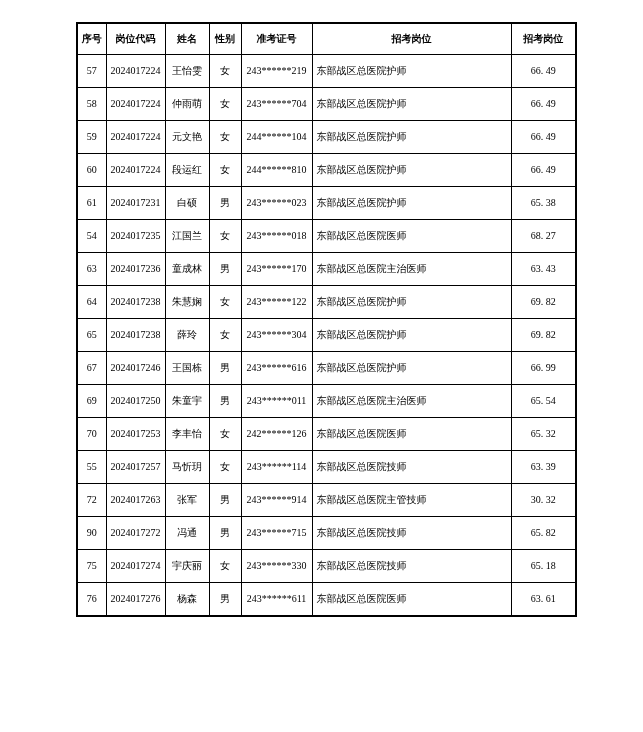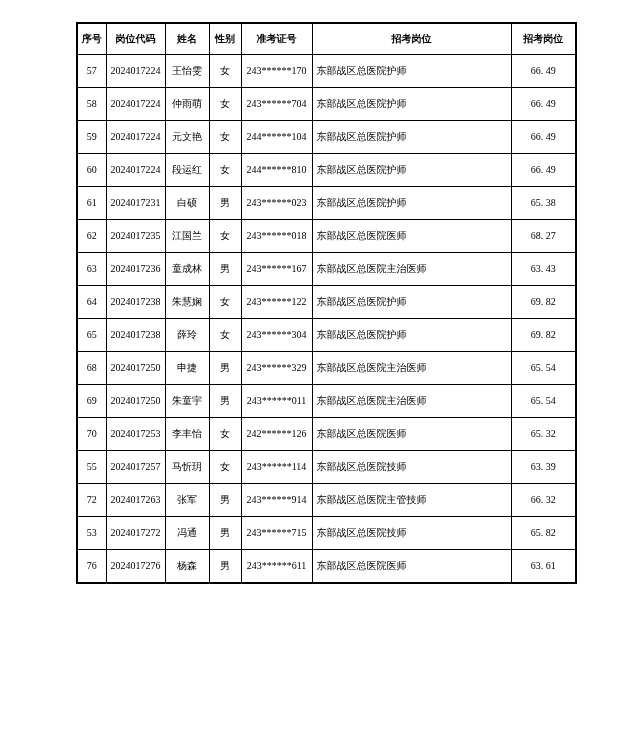--- a/index.html
+++ b/index.html
@@ -72,21 +72,21 @@
           <th>招考岗位</th>
           <th>招考岗位</th>
         </tr>
     </thead>
     <tbody>
         <tr>
           <td class="col-0">57</td>
           <td class="col-1">2024017224</td>
           <td class="col-2">王怡雯</td>
           <td class="col-3">女</td>
-          <td class="col-4">243******170</td>
+          <td class="col-4">243******219</td>
           <td class="col-5">东部战区总医院护师</td>
           <td class="col-6">66. 49</td>
         </tr>
         <tr>
           <td class="col-0">58</td>
           <td class="col-1">2024017224</td>
           <td class="col-2">仲雨萌</td>
           <td class="col-3">女</td>
           <td class="col-4">243******704</td>
           <td class="col-5">东部战区总医院护师</td>
@@ -113,34 +113,34 @@
         <tr>
           <td class="col-0">61</td>
           <td class="col-1">2024017231</td>
           <td class="col-2">白硕</td>
           <td class="col-3">男</td>
           <td class="col-4">243******023</td>
           <td class="col-5">东部战区总医院护师</td>
           <td class="col-6">65. 38</td>
         </tr>
         <tr>
-          <td class="col-0">62</td>
+          <td class="col-0">54</td>
           <td class="col-1">2024017235</td>
           <td class="col-2">江国兰</td>
           <td class="col-3">女</td>
           <td class="col-4">243******018</td>
           <td class="col-5">东部战区总医院医师</td>
           <td class="col-6">68. 27</td>
         </tr>
         <tr>
           <td class="col-0">63</td>
           <td class="col-1">2024017236</td>
           <td class="col-2">童成林</td>
           <td class="col-3">男</td>
-          <td class="col-4">243******167</td>
+          <td class="col-4">243******170</td>
           <td class="col-5">东部战区总医院主治医师</td>
           <td class="col-6">63. 43</td>
         </tr>
         <tr>
           <td class="col-0">64</td>
           <td class="col-1">2024017238</td>
           <td class="col-2">朱慧娴</td>
           <td class="col-3">女</td>
           <td class="col-4">243******122</td>
           <td class="col-5">东部战区总医院护师</td>
@@ -149,27 +149,27 @@
         <tr>
           <td class="col-0">65</td>
           <td class="col-1">2024017238</td>
           <td class="col-2">薛玲</td>
           <td class="col-3">女</td>
           <td class="col-4">243******304</td>
           <td class="col-5">东部战区总医院护师</td>
           <td class="col-6">69. 82</td>
         </tr>
         <tr>
-          <td class="col-0">68</td>
-          <td class="col-1">2024017250</td>
-          <td class="col-2">申捷</td>
-          <td class="col-3">男</td>
-          <td class="col-4">243******329</td>
-          <td class="col-5">东部战区总医院主治医师</td>
-          <td class="col-6">65. 54</td>
+          <td class="col-0">67</td>
+          <td class="col-1">2024017246</td>
+          <td class="col-2">王国栋</td>
+          <td class="col-3">男</td>
+          <td class="col-4">243******616</td>
+          <td class="col-5">东部战区总医院护师</td>
+          <td class="col-6">66. 99</td>
         </tr>
         <tr>
           <td class="col-0">69</td>
           <td class="col-1">2024017250</td>
           <td class="col-2">朱童宇</td>
           <td class="col-3">男</td>
           <td class="col-4">243******011</td>
           <td class="col-5">东部战区总医院主治医师</td>
           <td class="col-6">65. 54</td>
         </tr>
@@ -191,30 +191,39 @@
           <td class="col-5">东部战区总医院技师</td>
           <td class="col-6">63. 39</td>
         </tr>
         <tr>
           <td class="col-0">72</td>
           <td class="col-1">2024017263</td>
           <td class="col-2">张军</td>
           <td class="col-3">男</td>
           <td class="col-4">243******914</td>
           <td class="col-5">东部战区总医院主管技师</td>
-          <td class="col-6">66. 32</td>
-        </tr>
-        <tr>
-          <td class="col-0">53</td>
+          <td class="col-6">30. 32</td>
+        </tr>
+        <tr>
+          <td class="col-0">90</td>
           <td class="col-1">2024017272</td>
           <td class="col-2">冯通</td>
           <td class="col-3">男</td>
           <td class="col-4">243******715</td>
           <td class="col-5">东部战区总医院技师</td>
           <td class="col-6">65. 82</td>
+        </tr>
+        <tr>
+          <td class="col-0">75</td>
+          <td class="col-1">2024017274</td>
+          <td class="col-2">宇庆丽</td>
+          <td class="col-3">女</td>
+          <td class="col-4">243******330</td>
+          <td class="col-5">东部战区总医院技师</td>
+          <td class="col-6">65. 18</td>
         </tr>
         <tr>
           <td class="col-0">76</td>
           <td class="col-1">2024017276</td>
           <td class="col-2">杨森</td>
           <td class="col-3">男</td>
           <td class="col-4">243******611</td>
           <td class="col-5">东部战区总医院医师</td>
           <td class="col-6">63. 61</td>
         </tr>

